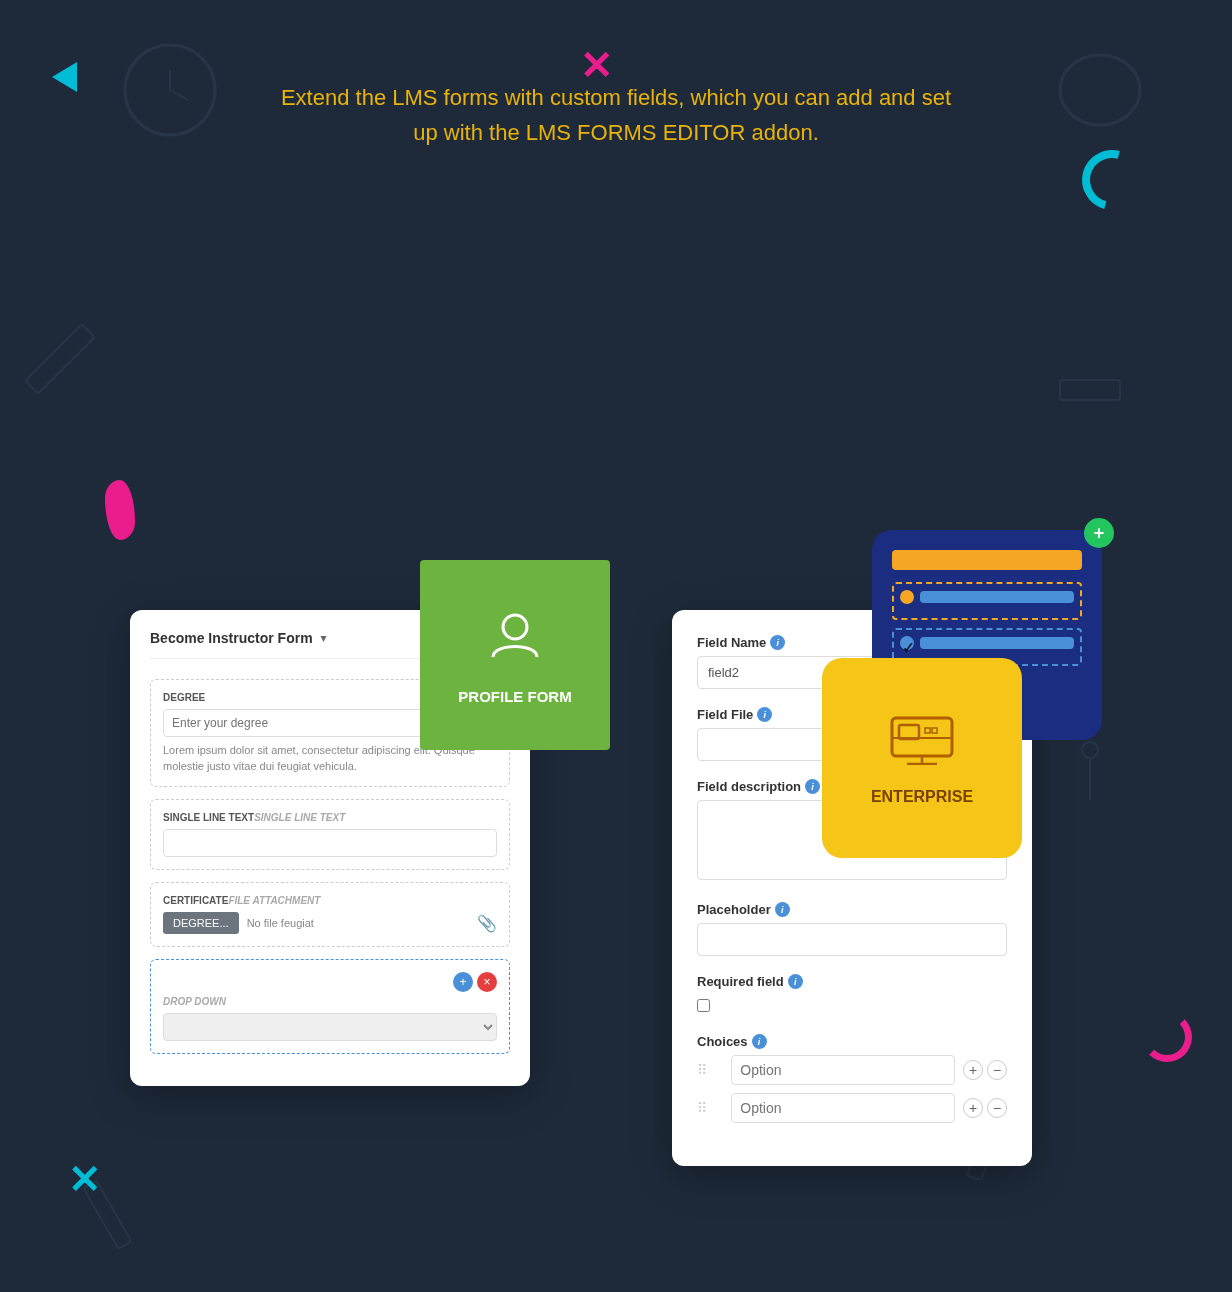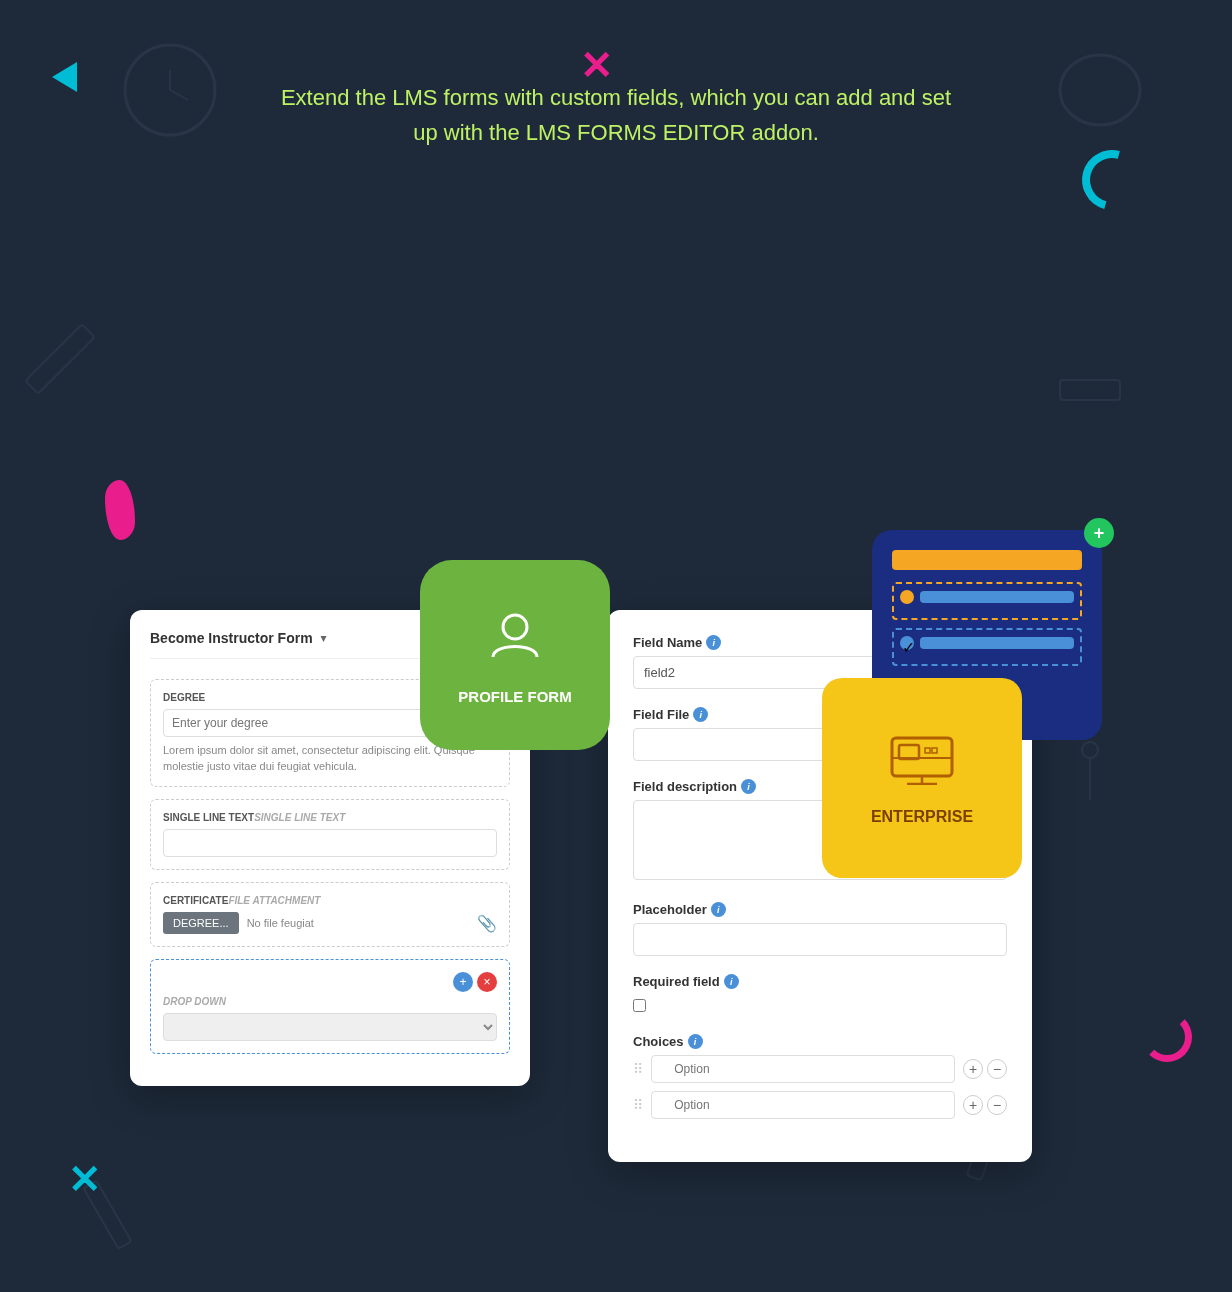--- a/index.html
+++ b/index.html
@@ -23,21 +23,21 @@
       font-size: 60px;
       font-weight: 900;
       color: #ffffff;
       letter-spacing: 2px;
       text-transform: uppercase;
       margin-bottom: 30px;
     }
 
     .page-subtitle {
       font-size: 22px;
-      color: #bef264;
+      color: #eab308;
       line-height: 1.6;
       max-width: 700px;
       margin: 0 auto 60px;
     }
 
     
     .cards-area {
       position: relative;
       width: 100%;
       height: 680px;
@@ -74,21 +74,21 @@
     }
 
     
     .profile-form-card {
       position: absolute;
       left: 420px;
       top: 350px;
       width: 190px;
       height: 190px;
       background: #6db33f;
-      border-radius: 32px;
+      border-radius: 4px;
       display: flex;
       flex-direction: column;
       align-items: center;
       justify-content: center;
       z-index: 15;
     }
     .profile-form-card .card-icon {
       font-size: 55px;
       color: white;
       margin-bottom: 10px;
@@ -98,21 +98,21 @@
       font-weight: 900;
       color: white;
       text-transform: uppercase;
       text-align: center;
     }
 
     
     .enterprise-card {
       position: absolute;
       right: 210px;
-      bottom: 12px;
+      bottom: 32px;
       width: 200px;
       height: 200px;
       background: #f5c518;
       border-radius: 20px;
       display: flex;
       flex-direction: column;
       align-items: center;
       justify-content: center;
       z-index: 15;
       margin-top: 28px;
@@ -327,21 +327,21 @@
       justify-content: center;
       color: white;
       font-size: 12px;
     }
 
     
     .settings-panel {
       position: absolute;
       right: 200px;
       top: 400px;
-      width: 424px;
+      width: 360px;
       background: white;
       border-radius: 12px;
       padding: 25px;
       z-index: 8;
       box-shadow: 0 10px 40px rgba(0,0,0,0.3);
     }
     .settings-row {
       margin-bottom: 18px;
     }
     .settings-label {
@@ -397,23 +397,24 @@
     }
     .drag-handle {
       color: #ccc;
       font-size: 14px;
       cursor: grab;
     }
     .choice-input {
       flex: 1;
       border: 1px solid #ddd;
       border-radius: 4px;
-      padding: 6px 22px;
-      font-size: 12px;
+      padding: 6px 8px;
+      font-size: 14px;
       color: #888;
+      margin-left: 16px;
     }
     .choice-actions {
       display: flex;
       gap: 4px;
     }
     .choice-add-btn {
       width: 20px;
       height: 20px;
       border-radius: 50%;
       border: 1px solid #ccc;

